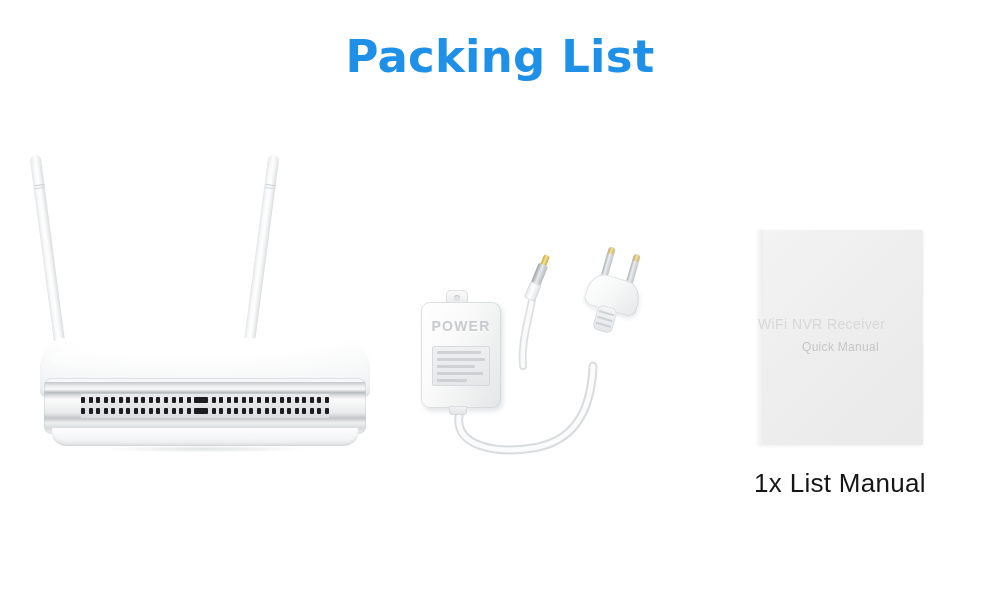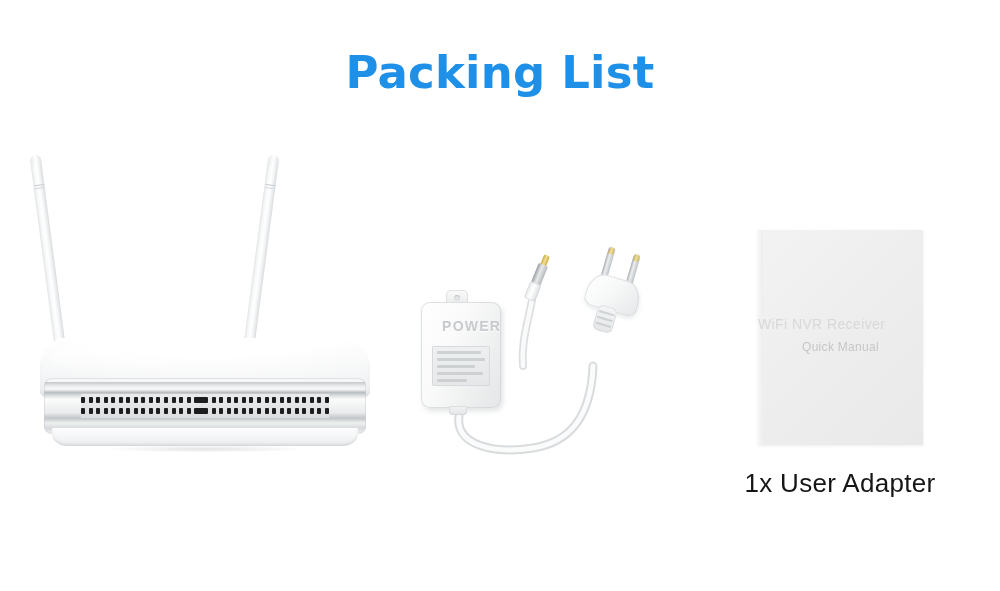--- a/index.html
+++ b/index.html
@@ -22,21 +22,20 @@
     top: 34px;
     left: 0;
     width: 1000px;
     text-align: center;
     font-family: "DejaVu Sans", sans-serif;
     font-size: 45px;
     font-weight: bold;
     letter-spacing: 0.2px;
     color: #1e90e8;
     line-height: 1;
-    margin-top: 16px;
   }
 
   
   .items-row {
     position: absolute;
     top: 120px;
     left: 0;
     width: 1000px;
     height: 420px;
   }
@@ -248,21 +247,21 @@
     left:8px; top:5px;
     width:6px; height:6px;
     border-radius:50%;
     background:#e2e4e5;
     box-shadow: inset 0 1px 1px rgba(160,165,170,.5);
   }
   .adapter-power-text {
     position: absolute;
     left: 0; top: 16px;
     width: 80px;
-    text-align: right;
+    text-align: center;
     font-family: "Liberation Sans", sans-serif;
     font-size: 14px;
     font-weight: bold;
     letter-spacing: 1.2px;
     color: rgba(190,194,197,.85);
     text-shadow: 0 1px 0 rgba(255,255,255,.95);
   }
   .adapter-label {
     position: absolute;
     left: 11px; top: 44px;
@@ -598,16 +597,16 @@
   <div class="item item-manual">
     <div class="item-figure">
       <div class="manual-wrap">
         <div class="manual-cover">
           <div class="manual-spine"></div>
           <div class="manual-title">WiFi NVR Receiver</div>
           <div class="manual-subtitle">Quick Manual</div>
         </div>
       </div>
     </div>
-    <div class="item-caption">1x User Adapter</div>
+    <div class="item-caption">1x List Manual</div>
   </div>
 
 </div>
 
 </body></html>

